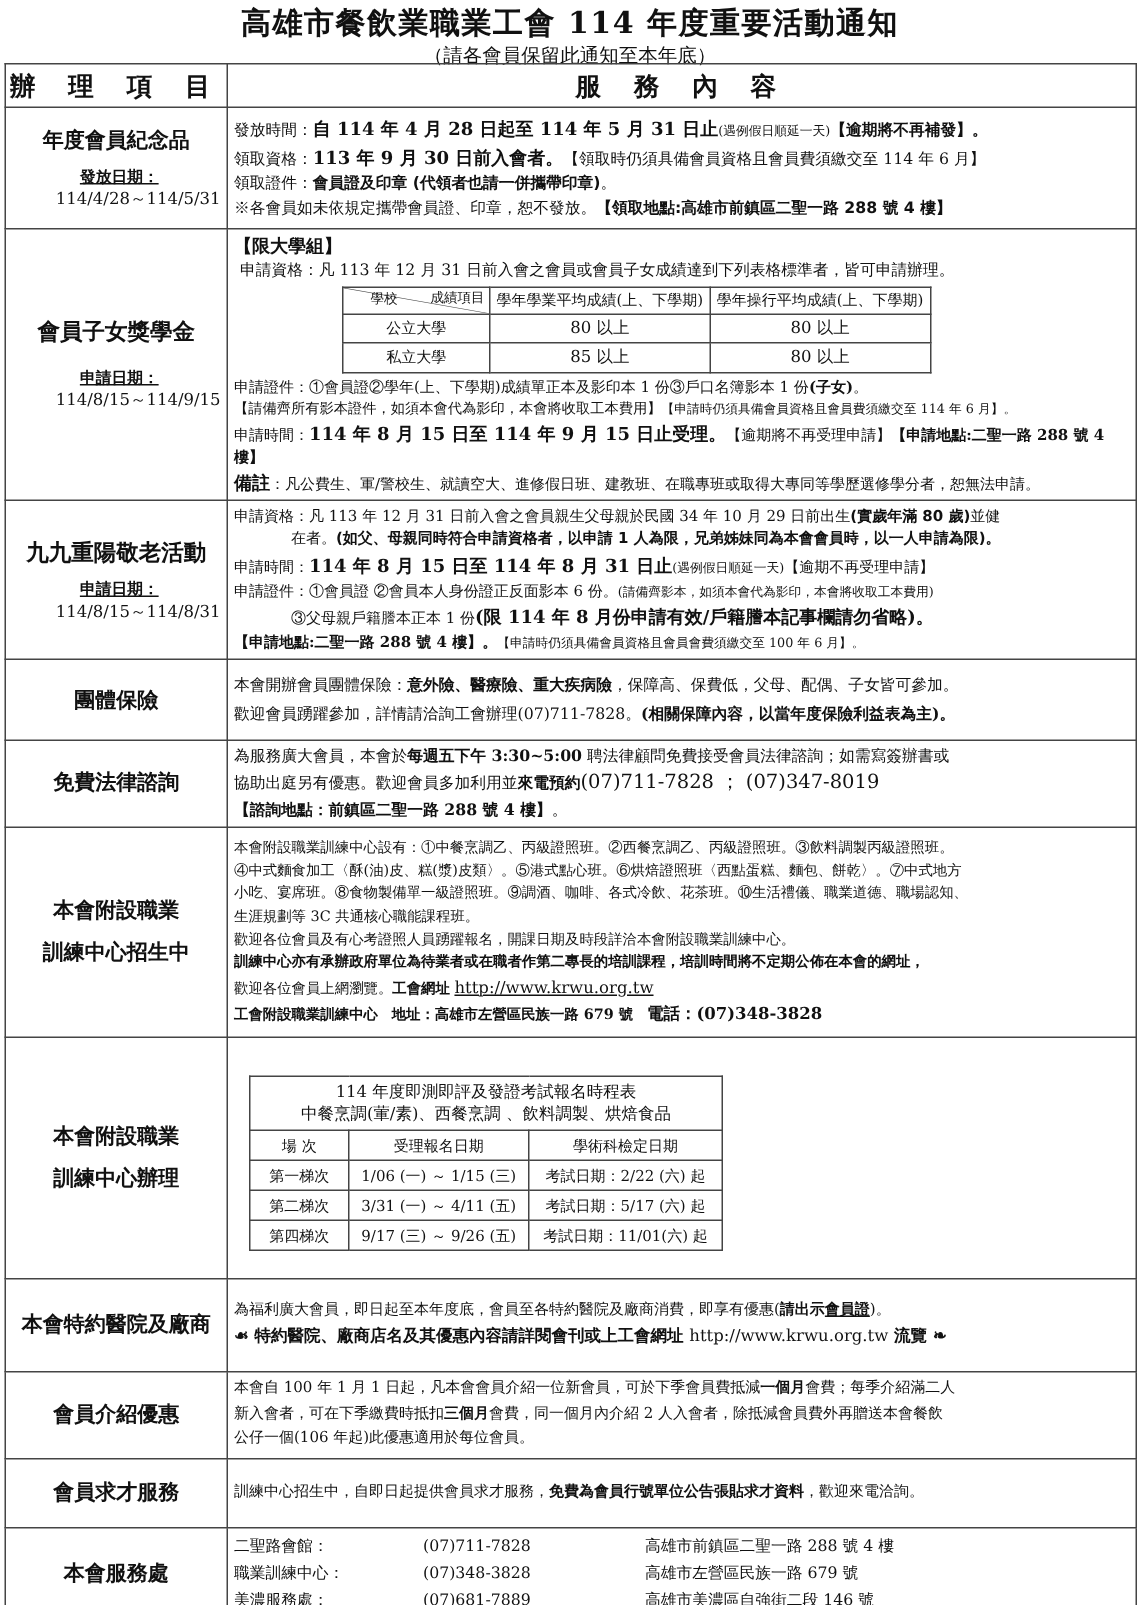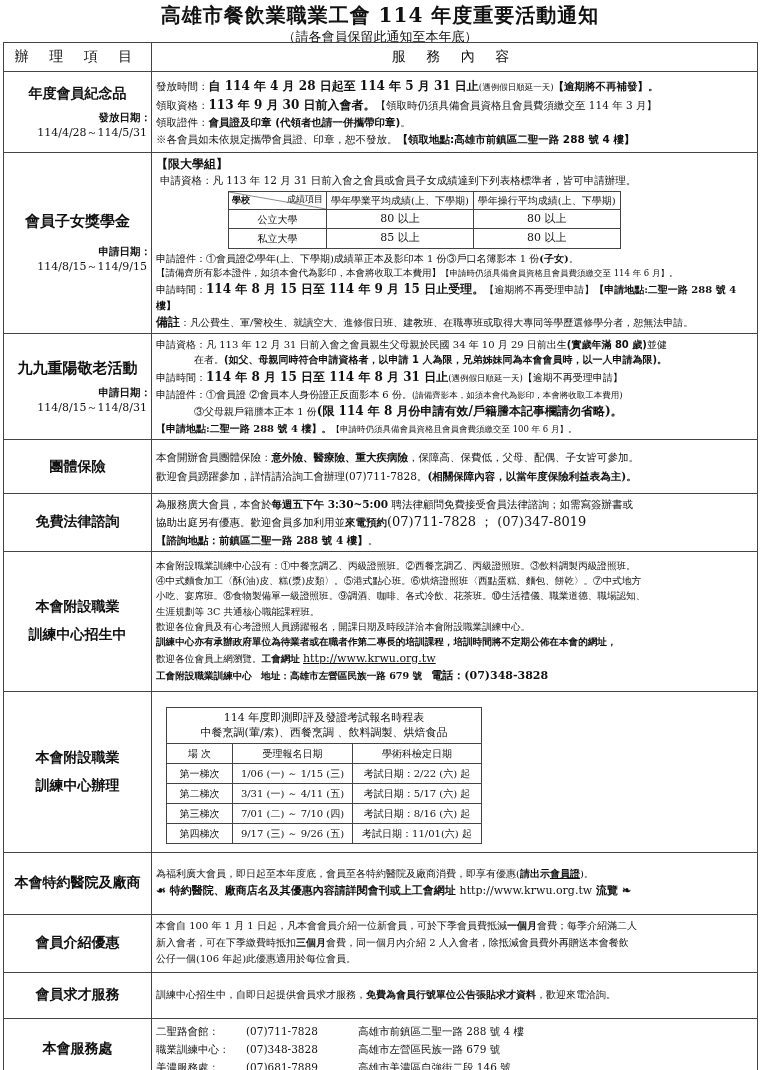--- a/index.html
+++ b/index.html
@@ -4,49 +4,49 @@
 <style>
   * { box-sizing: border-box; margin: 0; padding: 0; }
   html, body { width: 760px; height: 1070px; background: #ffffff; overflow: hidden; }
   body { font-family: "DejaVu Serif", "Liberation Serif", serif; color: #111; position: relative; }
   .title { position: absolute; left: 0; top: 2px; width: 760px; text-align: center; font-size: 20px; font-weight: bold; letter-spacing: 1px; }
   .subtitle { position: absolute; left: 0; top: 28px; width: 760px; text-align: center; font-size: 13px; }
   table.main { position: absolute; left: 3px; top: 42px; width: 755px; border-collapse: collapse; table-layout: fixed; }
   table.main > tbody > tr > td { border: 1px solid #444; vertical-align: middle; }
   td.left { width: 148px; text-align: center; }
   td.right { padding: 2px 4px; font-size: 10.5px; line-height: 1.55; }
-  .hdr { font-family: "DejaVu Sans", "Liberation Sans", sans-serif; font-weight: normal; font-size: 14px; letter-spacing: 8px; text-align: center; height: 29px; }
+  .hdr { font-family: "DejaVu Sans", "Liberation Sans", sans-serif; font-weight: bold; font-size: 17px; letter-spacing: 8px; text-align: center; height: 29px; }
   .item-title { font-family: "DejaVu Sans", "Liberation Sans", sans-serif; font-weight: bold; font-size: 14px; display: block; }
-  .item-sub { display: block; text-align: right; font-size: 10.5px; font-weight: bold; padding-left: 4px; margin-top: 8px; }
+  .item-sub { display: block; text-align: center; font-size: 10.5px; font-weight: bold; padding-left: 4px; margin-top: 8px; text-decoration: underline; }
   .item-date { display: block; text-align: right; font-size: 11px; padding-right: 4px; }
   b, .b { font-weight: bold; }
   .big { font-size: 12px; }
   .small { font-size: 8.5px; }
   .u { text-decoration: underline; }
   .indent { padding-left: 38px; }
   .bt { font-family: "DejaVu Sans", "Liberation Sans", sans-serif; font-weight: bold; }
 
   table.grades { border-collapse: collapse; margin: 2px 0 2px 72px; font-size: 10px; }
   table.grades td { border: 1px solid #444; padding: 1px 4px; text-align: center; height: 17px; }
   td.diag { position: relative; width: 98px; height: 30px; padding: 0; }
   td.diag svg { position: absolute; left: 0; top: 0; width: 100%; height: 100%; }
   td.diag .tr { position: absolute; right: 3px; top: 1px; font-size: 9px; }
-  td.diag .bl { position: absolute; left: 3px; bottom: 1px; font-size: 9px; font-weight: bold; }
+  td.diag .bl { position: absolute; left: 18px; bottom: 1px; font-size: 9px; }
 
   .sched-wrap { display: flex; align-items: flex-start; padding: 14px 0 6px 14px; }
   table.sched { border-collapse: collapse; font-size: 10px; width: 316px; }
   table.sched td { border: 1px solid #444; text-align: center; height: 20px; padding: 0 2px; }
   table.sched td.cap { font-size: 11px; line-height: 1.35; height: 36px; }
   table.sched tr.row td.c1 { width: 66px; }
   table.sched tr.row td.c2 { width: 120px; }
   .hyg { margin-left: 20px; width: 232px; }
   .hyg-title { text-align: center; font-size: 13px; font-weight: bold; margin: 2px 0 14px; }
   table.hyg-t { border-collapse: collapse; width: 232px; font-size: 11px; }
   table.hyg-t td { border: 1px solid #444; text-align: center; height: 34px; }
-  .svc-row { display: flex; }
+  .svc-row { display: flex; gap: 36px; }
   .svc-row .k { width: 90px; }
   .svc-row .p { width: 112px; }
 </style>
 </head>
 <body>
 
 <div class="title">高雄市餐飲業職業工會 114 年度重要活動通知</div>
 <div class="subtitle">（請各會員保留此通知至本年底）</div>
 
 <table class="main">
@@ -61,21 +61,21 @@
       <td class="left">
         <span class="item-title">年度會員紀念品</span>
         <span class="item-sub">發放日期：</span>
         <span class="item-date">114/4/28～114/5/31</span>
       </td>
       <td class="right">
         <div>
           <span>發放時間：</span><b class="big">自 114 年 4 月 28 日起至 114 年 5 月 31 日止</b><span class="small">(遇例假日順延一天)</span><span class="bt">【逾期將不再補發】。</span>
         </div>
         <div>
-          <span>領取資格：</span><b class="big">113 年 9 月 30 日前入會者。</b><span>【領取時仍須具備會員資格且會員費須繳交至 114 年 3 月】</span>
+          <span>領取資格：</span><b class="big">113 年 9 月 30 日前入會者。</b><span>【領取時仍須具備會員資格且會員費須繳交至 114 年 6 月】</span>
         </div>
         <div>
           <span>領取證件：</span><span class="bt">會員證及印章 (代領者也請一併攜帶印章)</span><span>。</span>
         </div>
         <div>
           <span>※各會員如未依規定攜帶會員證、印章，恕不發放。</span><span class="bt">【領取地點:高雄市前鎮區二聖一路 288 號 4 樓】</span>
         </div>
       </td>
     </tr>
 
@@ -235,25 +235,20 @@
               <td>第一梯次</td>
               <td>1/06 (一) ～ 1/15 (三)</td>
               <td>考試日期：2/22 (六) 起</td>
             </tr>
             <tr class="row">
               <td>第二梯次</td>
               <td>3/31 (一) ～ 4/11 (五)</td>
               <td>考試日期：5/17 (六) 起</td>
             </tr>
             <tr class="row">
-              <td>第三梯次</td>
-              <td>7/01 (二) ～ 7/10 (四)</td>
-              <td>考試日期：8/16 (六) 起</td>
-            </tr>
-            <tr class="row">
               <td>第四梯次</td>
               <td>9/17 (三) ～ 9/26 (五)</td>
               <td>考試日期：11/01(六) 起</td>
             </tr>
           </tbody>
             </table>
         </div>
       </td>
     </tr>
 

